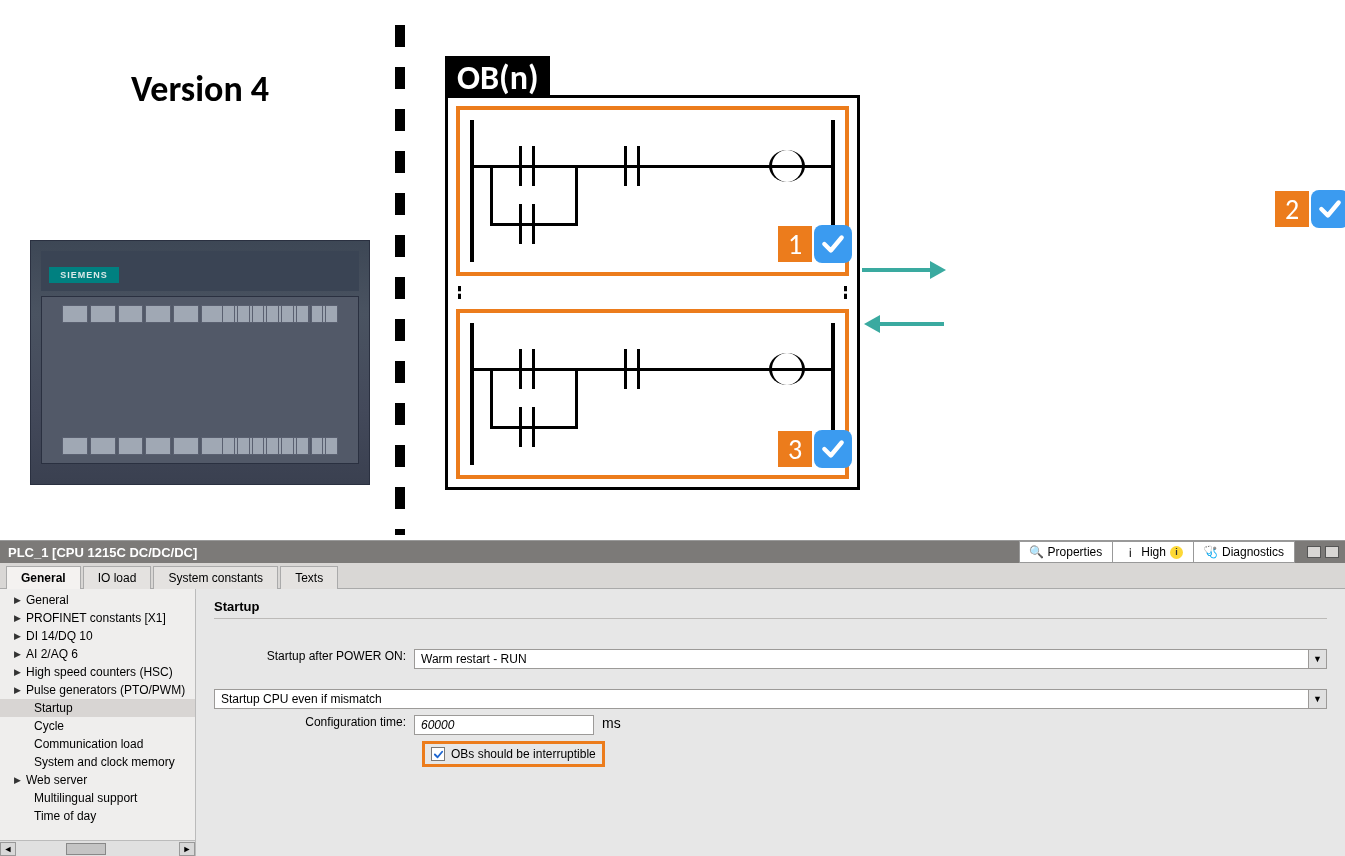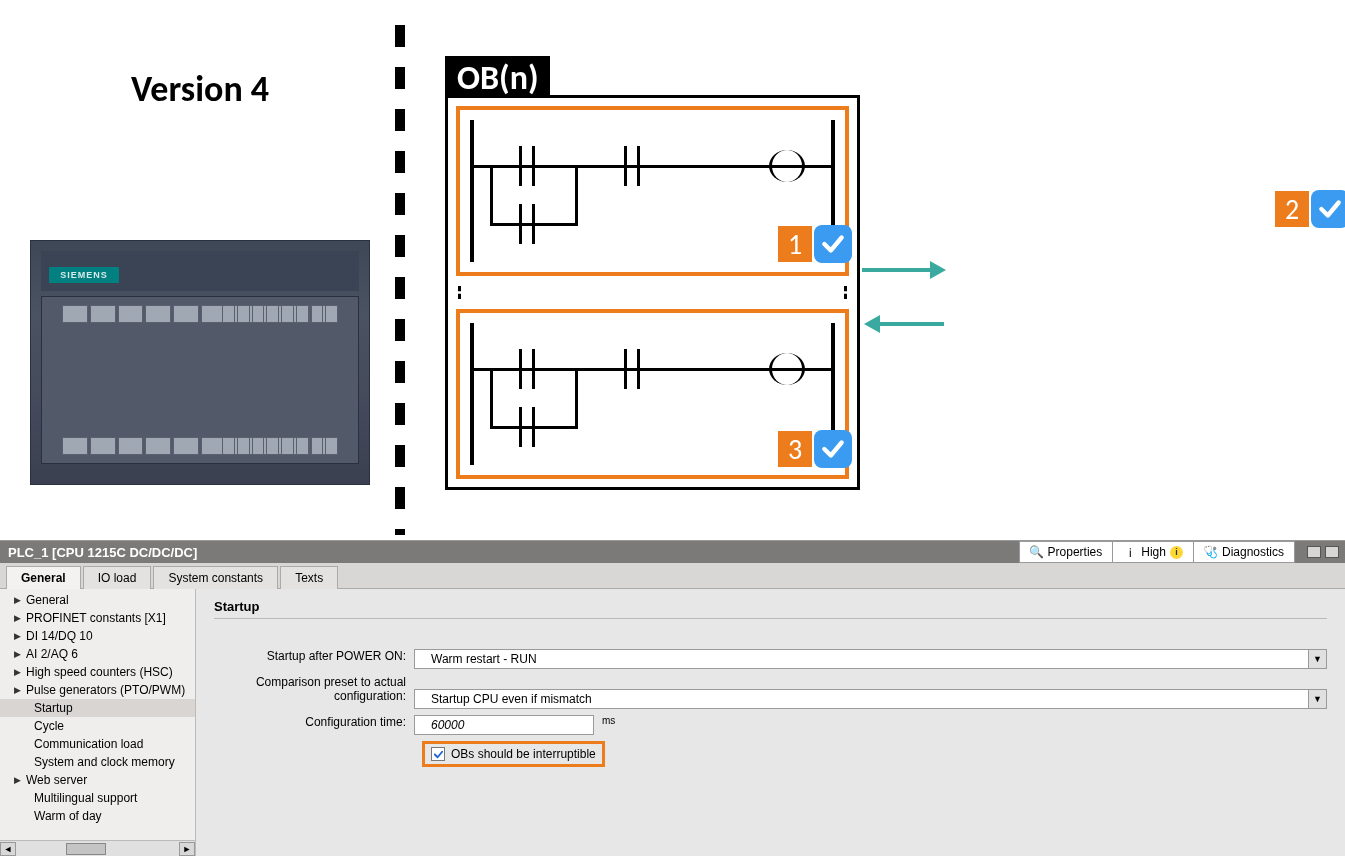--- a/index.html
+++ b/index.html
@@ -221,24 +221,24 @@
     height: 1px; background: #bcbab8; margin-bottom: 30px;
   }
   .form-row {
     display: flex; margin-bottom: 6px;
   }
   .form-label {
     width: 200px; text-align: right; padding-right: 8px; font-size: 12px;
   }
   .form-input {
     flex: 1; height: 20px; background: #fff; border: 1px solid #9c9a98;
-    padding: 0 16px; font-size: 12px; display: flex; align-items: center; position: relative;
+    padding: 0 6px; font-size: 12px; display: flex; align-items: center; position: relative;
   }
   .form-input.short { flex: 0 0 180px; font-style: italic; }
-  .form-unit { margin-left: 8px; font-size: 10px; }
+  .form-unit { margin-left: 8px; font-size: 14px; }
   .dropdown-btn {
     position: absolute; right: 0; top: 0; bottom: 0; width: 18px;
     background: #e0e0e0; border-left: 1px solid #9c9a98;
     display: flex; align-items: center; justify-content: center; font-size: 9px;
   }
   .checkbox-row {
     display: flex; align-items: center; margin-left: 208px; margin-top: 4px;
     border: 3px solid #ec7c1c; padding: 3px 6px; width: fit-content;
   }
   .cb {
@@ -461,21 +461,21 @@
           <li>
             <span class="tri">▶</span>
             <span>Web server</span>
           </li>
           <li class="sub">
             <span class="tri"></span>
             <span>Multilingual support</span>
           </li>
           <li class="sub">
             <span class="tri"></span>
-            <span>Warm of day</span>
+            <span>Time of day</span>
           </li>
         </ul>
       <div class="nav-scroll-h">
         <div class="arr">◄</div>
         <div class="thumb"></div>
         <div class="spacer"></div>
         <div class="arr">►</div>
       </div>
     </div>
 
@@ -485,24 +485,20 @@
 
       <div class="form-row">
         <div class="form-label">Startup after POWER ON:</div>
         <div class="form-input">
           <span>Warm restart - RUN</span>
           <div class="dropdown-btn">▼</div>
         </div>
       </div>
 
       <div class="form-row" style="align-items:flex-start">
-        <div class="form-label" style="line-height:1.2">
-          <div>Comparison preset to actual</div>
-          <div>configuration:</div>
-        </div>
         <div class="form-input" style="margin-top:14px">
           <span>Startup CPU even if mismatch</span>
           <div class="dropdown-btn">▼</div>
         </div>
       </div>
 
       <div class="form-row">
         <div class="form-label">Configuration time:</div>
         <div class="form-input short">
           <span>60000</span>

